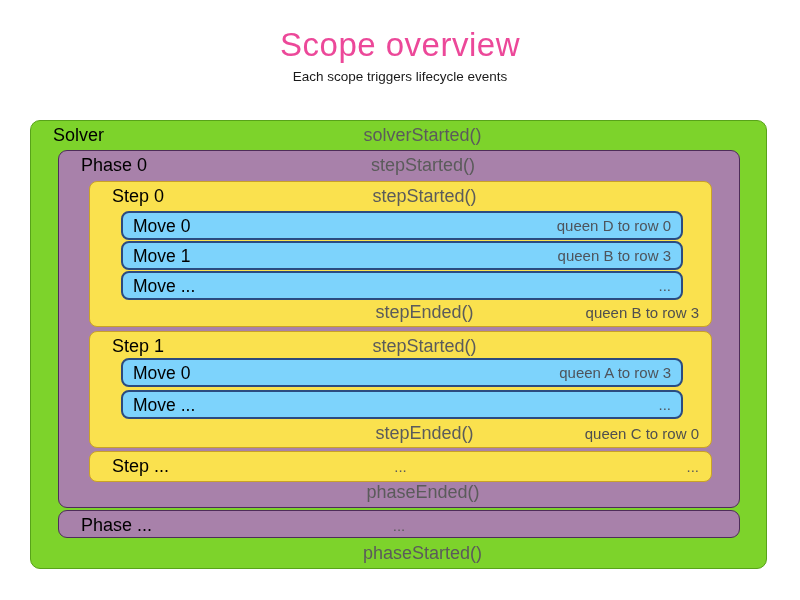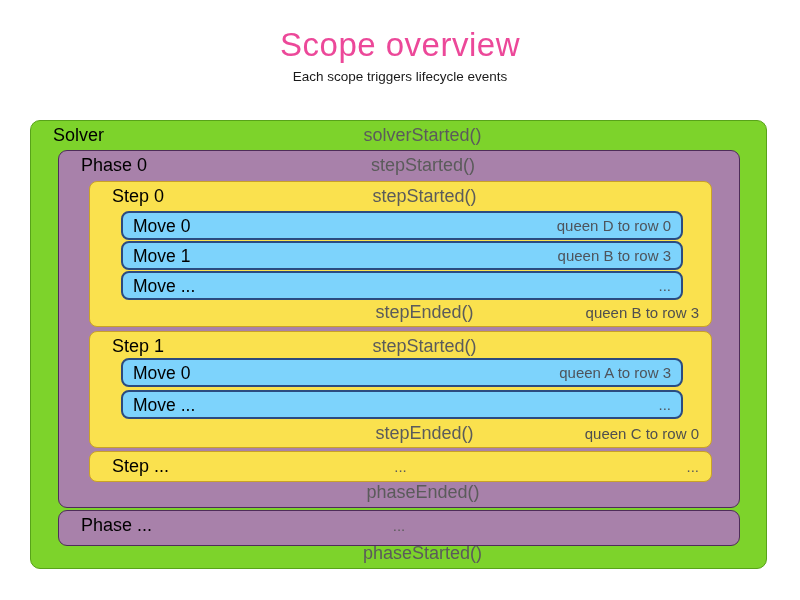--- a/index.html
+++ b/index.html
@@ -17,21 +17,21 @@
   }
   .box{position:absolute;box-sizing:border-box;}
   .solver-box{
     left:30px;top:120px;width:737px;height:449px;
     background:#7dd32b;border:1px solid #58a319;border-radius:10px;
   }
   .phase-box{
     background:#a881aa;border:1px solid #4e2d59;border-radius:9px;
   }
   .phase0{left:27px;top:29px;width:682px;height:358px;}
-  .phasedots{left:27px;top:389px;width:682px;height:36px;}
+  .phasedots{left:27px;top:389px;width:682px;height:28px;}
   .step-box{
     background:#fae14e;border:1px solid #c9a227;border-radius:8px;
   }
   .step0{left:30px;top:30px;width:623px;height:146px;}
   .step1{left:30px;top:180px;width:623px;height:117px;}
   .stepdots{left:30px;top:300px;width:623px;height:31px;padding-left:36px;}
   .move-box{
     left:31px;width:562px;height:29px;
     background:#7dd3fc;border:2px solid #2b4b80;border-radius:8px;
   }

